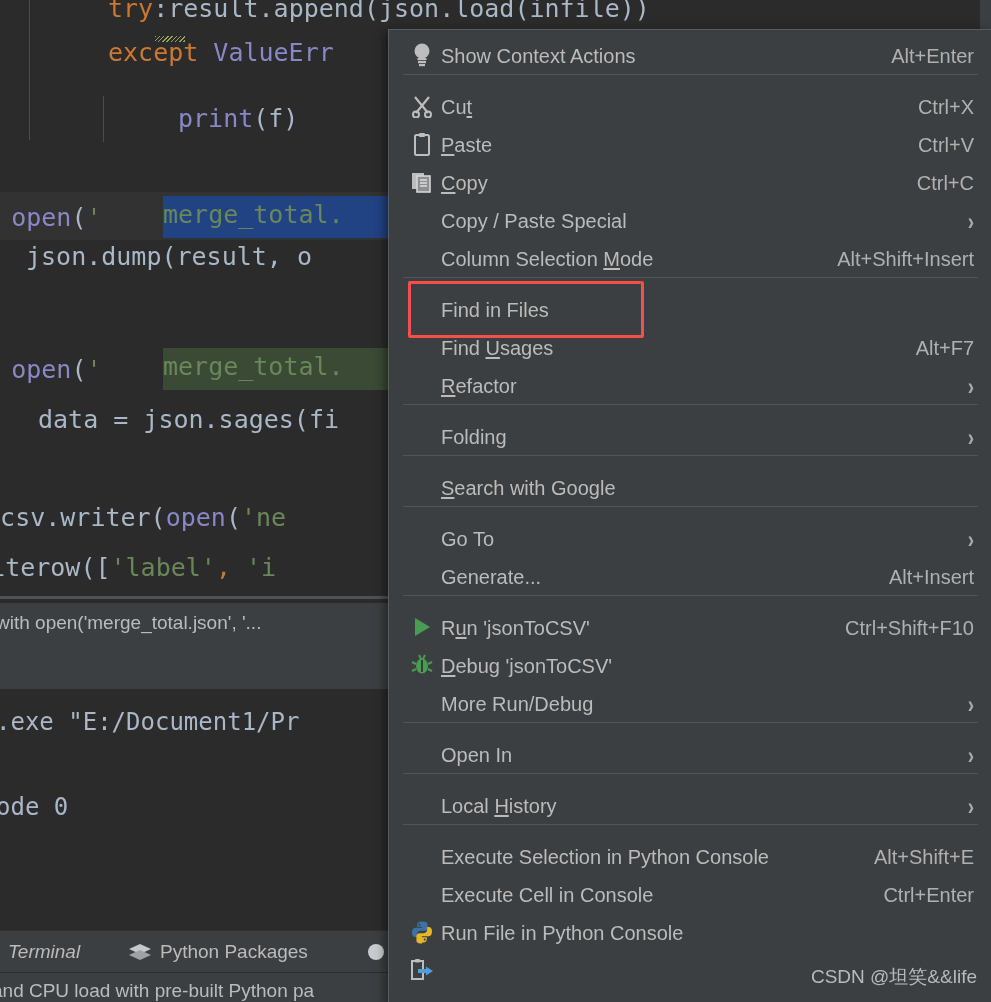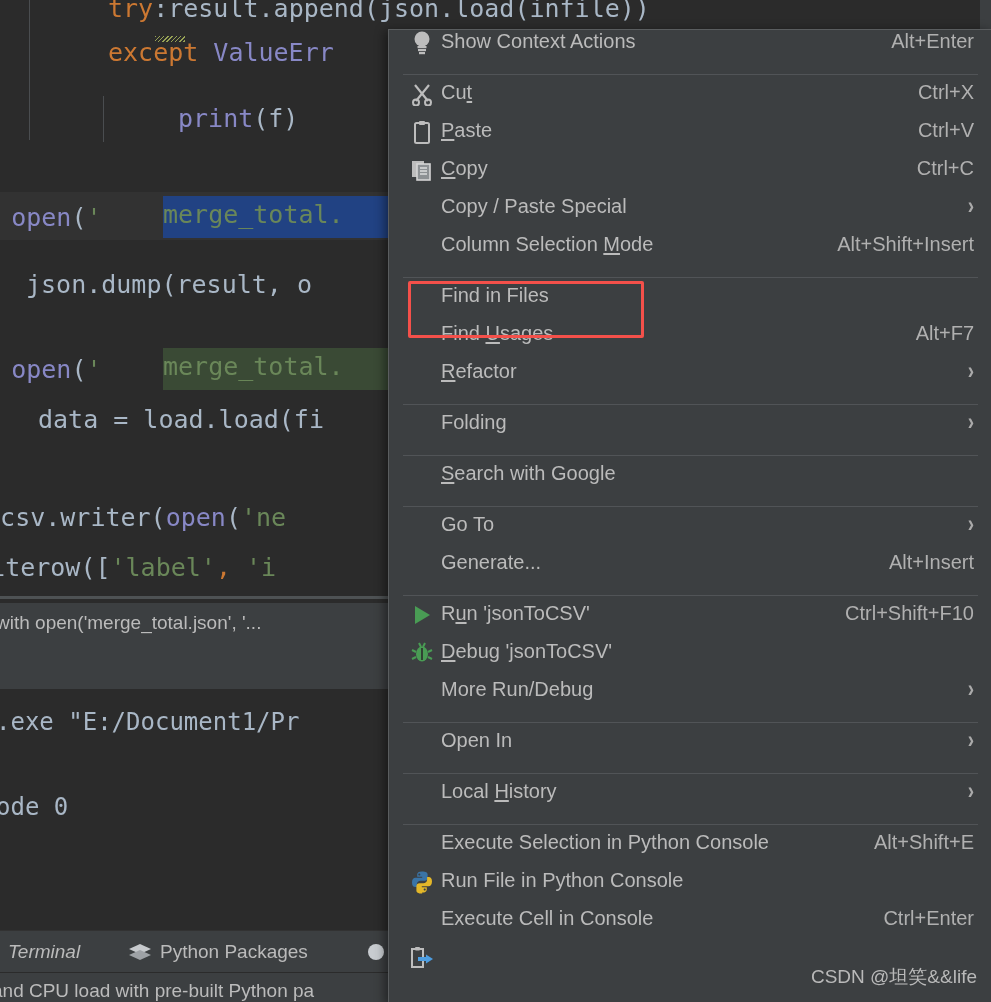--- a/index.html
+++ b/index.html
@@ -102,21 +102,21 @@
   .ctxmenu{
     position:absolute;
     left:388px;top:29px;width:603px;height:973px;
     background:#3c3f41;
     border:1px solid #5a5d5f;
     border-right:none;
     box-shadow:-3px 2px 10px rgba(0,0,0,.45);
     overflow:hidden;
   }
   .mi{
-    position:relative;display:flex;align-items:flex-start;
+    position:relative;display:flex;align-items:flex-end;
     height:38px;padding:0 18px 0 14px;
     color:#bbbbbb;font-size:20px;white-space:nowrap;
   }
   .mi .ic{
     width:38px;min-width:38px;height:26px;
     display:flex;align-items:center;justify-content:center;
   }
   .mi .lab{flex:0 0 auto;}
   .mi .spacer{flex:1 1 auto;}
   .mi .acc{color:#b0b0b0;font-size:20px;padding-left:24px;}
@@ -153,23 +153,23 @@
     <div class="caretrow" style="top:192px;"></div>
 
     <div style="position:absolute;left:163px;top:196px;width:228px;height:42px;background:#214283;"></div>
     <div style="position:absolute;left:163px;top:348px;width:228px;height:42px;background:#3a4a35;"></div>
 
     <div id="code-lines">
         <div class="code" style="top: -6px; left: 108px;"><span class="kw">try</span><span class="pun">:</span><span class="pun">result.append(json.load(infile))</span></div>
         <div class="code" style="top: 38px; left: 108px;"><span class="kw">except </span><span class="cls">ValueErr</span></div>
         <div class="code" style="top: 104px; left: 178px;"><span class="fn">print</span><span class="pun">(f)</span></div>
         <div class="code" style="top: 203px; left: -34px;"><span class="kw">th </span><span class="fn">open</span><span class="pun">(</span><span class="str">'</span></div>
-        <div class="code" style="top: 270px; left: 26px;"><span class="pun">json.dump(result, o</span></div>
+        <div class="code" style="top: 242px; left: 26px;"><span class="pun">json.dump(result, o</span></div>
         <div class="code" style="top: 355px; left: -34px;"><span class="kw">th </span><span class="fn">open</span><span class="pun">(</span><span class="str">'</span></div>
-        <div class="code" style="top: 405px; left: 38px;"><span class="pun">data = load.load(fi</span></div>
+        <div class="code" style="top: 405px; left: 38px;"><span class="pun">data = json.sages(fi</span></div>
         <div class="code" style="top: 503px; left: -30px;"><span class="pun">= csv.writer(</span><span class="fn">open</span><span class="pun">(</span><span class="str">'ne</span></div>
         <div class="code" style="top: 553px; left: -40px;"><span class="pun">writerow([</span><span class="str">'label'</span><span class="orange">, </span><span class="str">'i</span></div>
         <div class="code str" style="top: 200px; left: 163px;">merge_total.</div>
         <div class="code str" style="top: 352px; left: 163px;">merge_total.</div>
       </div>
 
     <div class="squiggle" style="left:155px;top:36px;width:30px;"></div>
   </div>
 
   <div class="tabstrip" style="top:602px;">
@@ -365,34 +365,34 @@
         <span class="arrow">›</span>
       </div>
       <div class="sep"></div>
       <div class="mi">
         <span class="ic"></span>
         <span class="lab">Execute Selection in Python Console</span>
         <span class="spacer"></span>
         <span class="acc">Alt+Shift+E</span>
       </div>
       <div class="mi">
+        <span class="ic"></span>
+        <span class="lab">Execute Cell in Console</span>
+        <span class="spacer"></span>
+        <span class="acc">Ctrl+Enter</span>
+      </div>
+      <div class="mi">
         <span class="ic">
           <svg width="24" height="24" viewBox="0 0 24 24">
             <path d="M11.8 1.5c-3.1 0-4.6 1.1-4.6 3.1v2.2h5v.9H5.4C3.4 7.7 2 9.2 2 12.4c0 3 1.2 4.6 3.3 4.6h1.6v-2.7c0-2.2 1.7-3.6 3.8-3.6h3.9c1.8 0 3-1.3 3-3V4.6c0-1.9-1.5-3.1-5.8-3.1zM9.3 3.4c.6 0 1 .5 1 1.1s-.4 1-1 1-1-.4-1-1 .4-1.1 1-1.1z" fill="#3a74a6"></path>
             <path d="M12.2 22.5c3.1 0 4.6-1.1 4.6-3.1v-2.2h-5v-.9h6.8c2 0 3.4-1.5 3.4-4.7 0-3-1.2-4.6-3.3-4.6h-1.6v2.7c0 2.2-1.7 3.6-3.8 3.6H9.4c-1.8 0-3 1.3-3 3v4.1c0 1.9 1.5 3.1 5.8 3.1zm2.5-1.9c-.6 0-1-.5-1-1.1s.4-1 1-1 1 .4 1 1-.4 1.1-1 1.1z" fill="#e3b729"></path>
           </svg>
         </span>
         <span class="lab">Run File in Python Console</span>
         <span class="spacer"></span>
-      </div>
-      <div class="mi">
-        <span class="ic"></span>
-        <span class="lab">Execute Cell in Console</span>
-        <span class="spacer"></span>
-        <span class="acc">Ctrl+Enter</span>
       </div>
       <div class="mi">
         <span class="ic">
           <svg width="26" height="24" viewBox="0 0 26 24">
             <path d="M3 3h11v18H3z" fill="none" stroke="#bdbdbd" stroke-width="2"></path>
             <rect x="6" y="1" width="5" height="3.5" rx="1" fill="#bdbdbd"></rect>
             <polygon points="24,13 17,8.5 17,17.5" fill="#4d9de0"></polygon>
             <rect x="9" y="11" width="9" height="4" fill="#4d9de0"></rect>
           </svg>
         </span>

